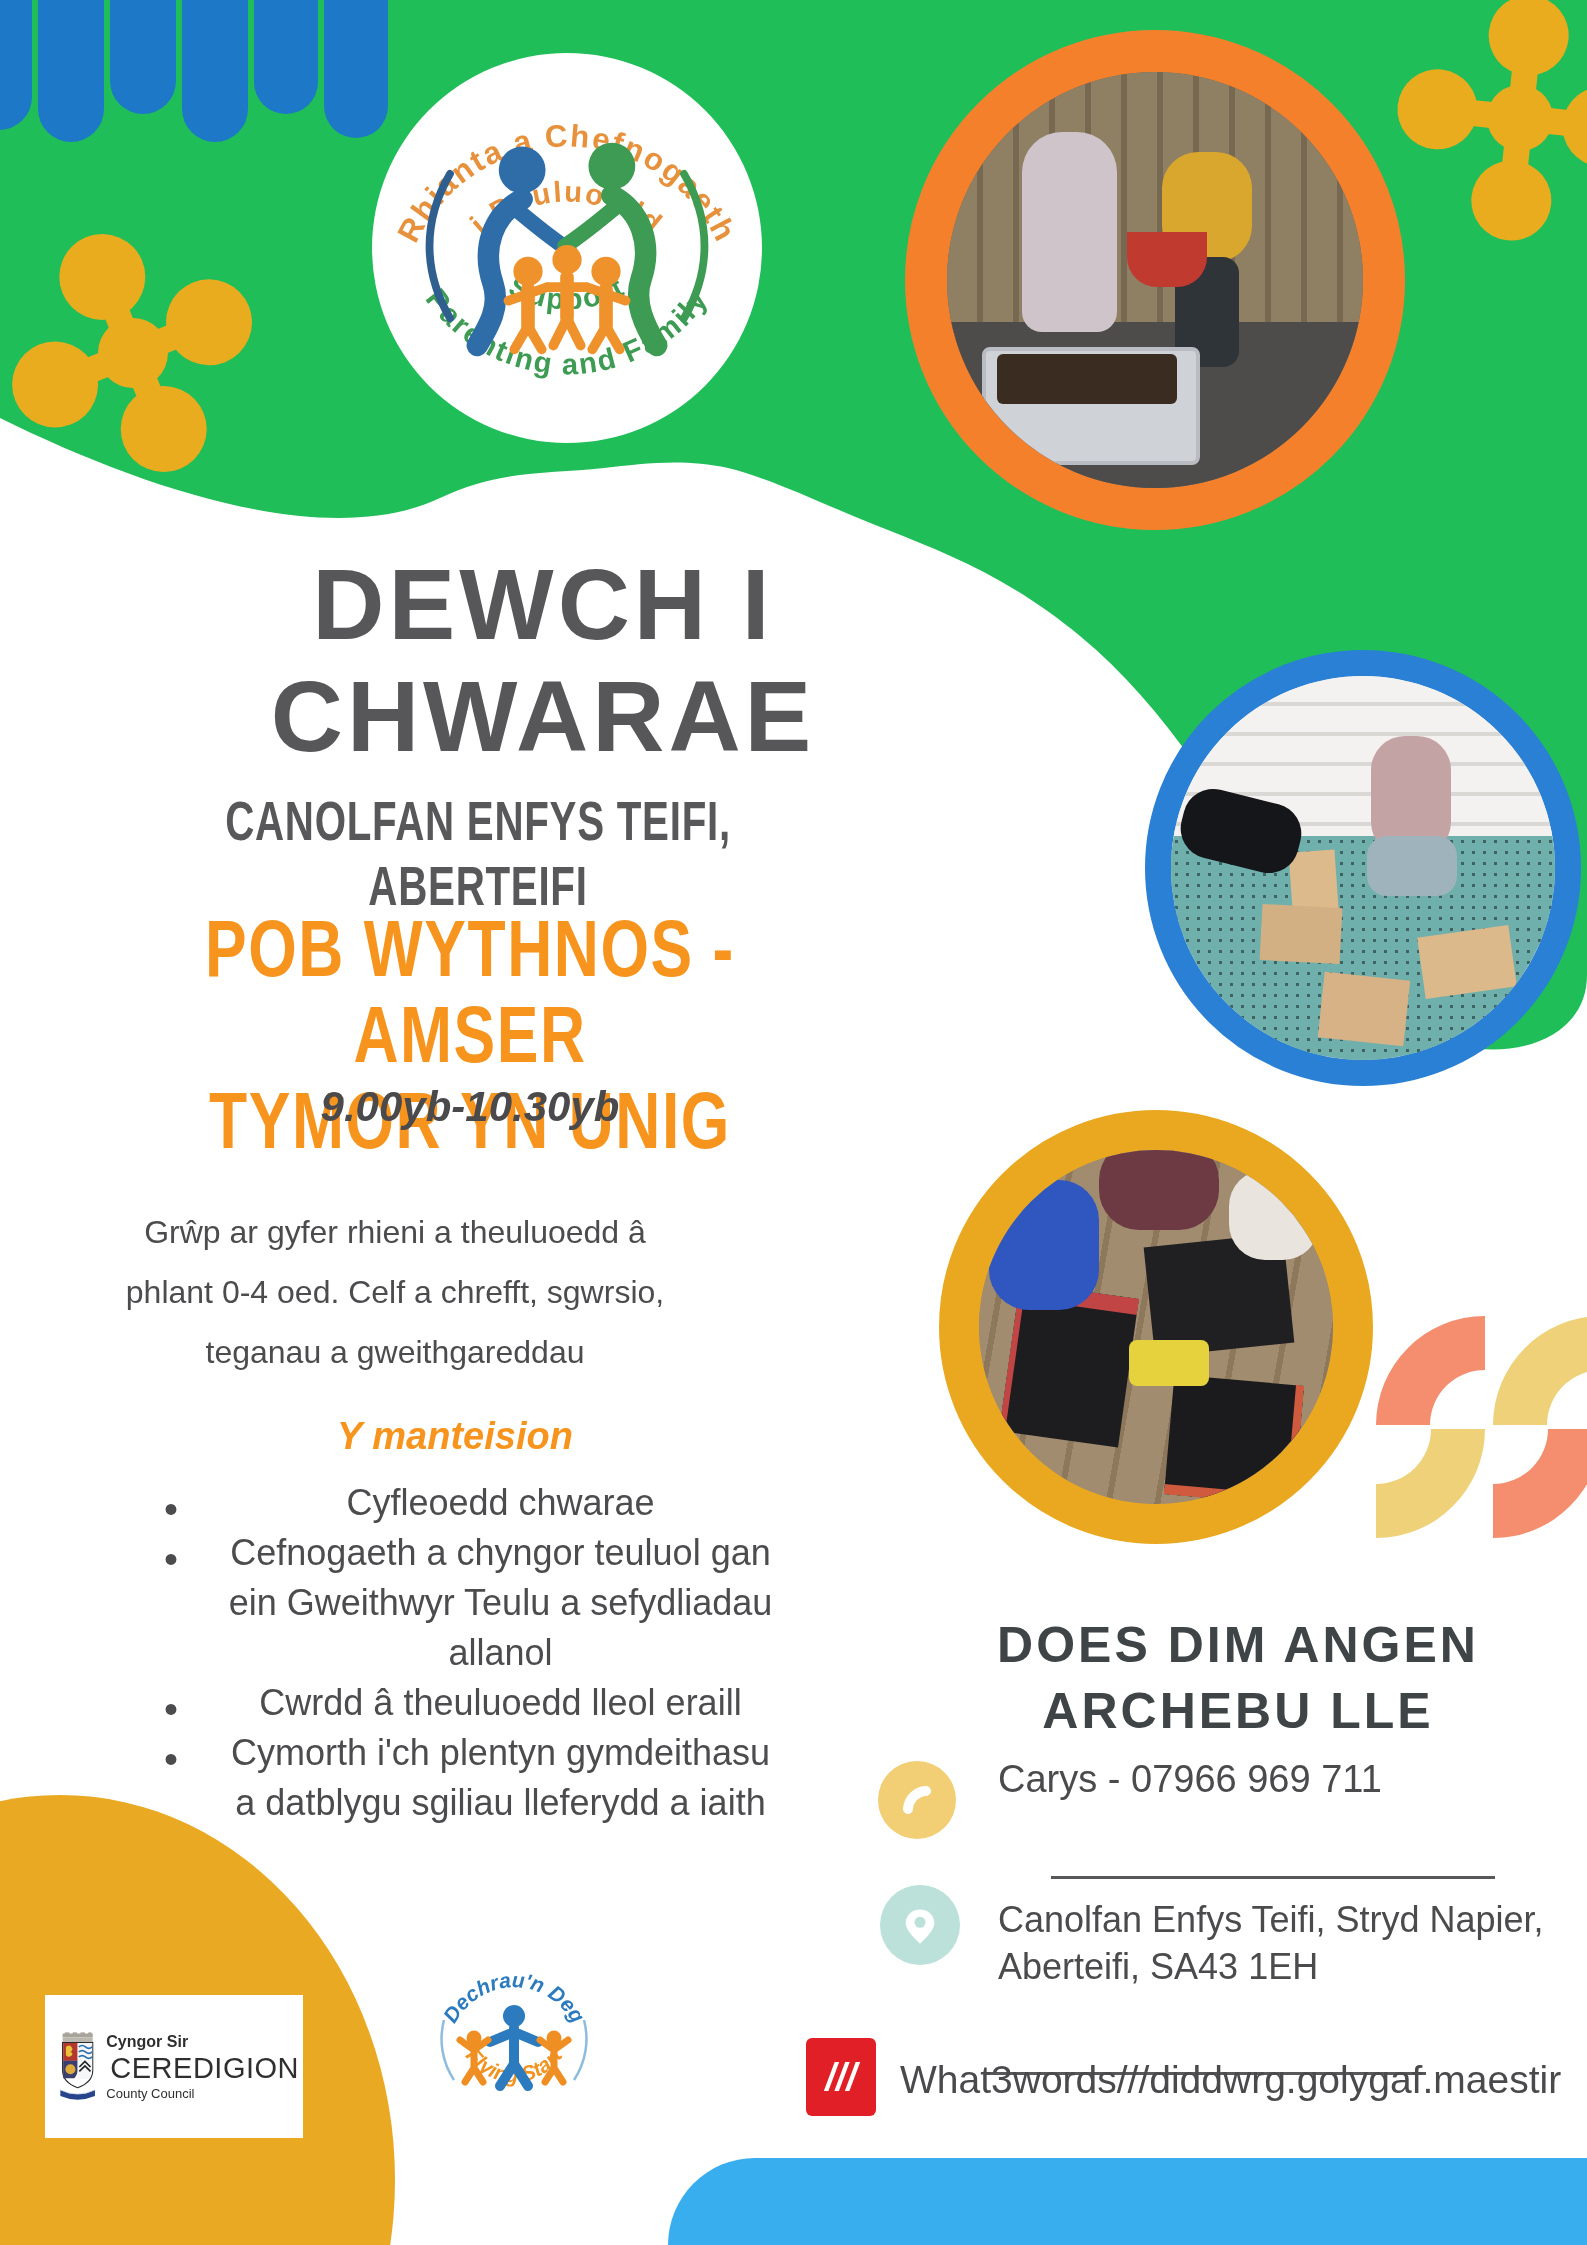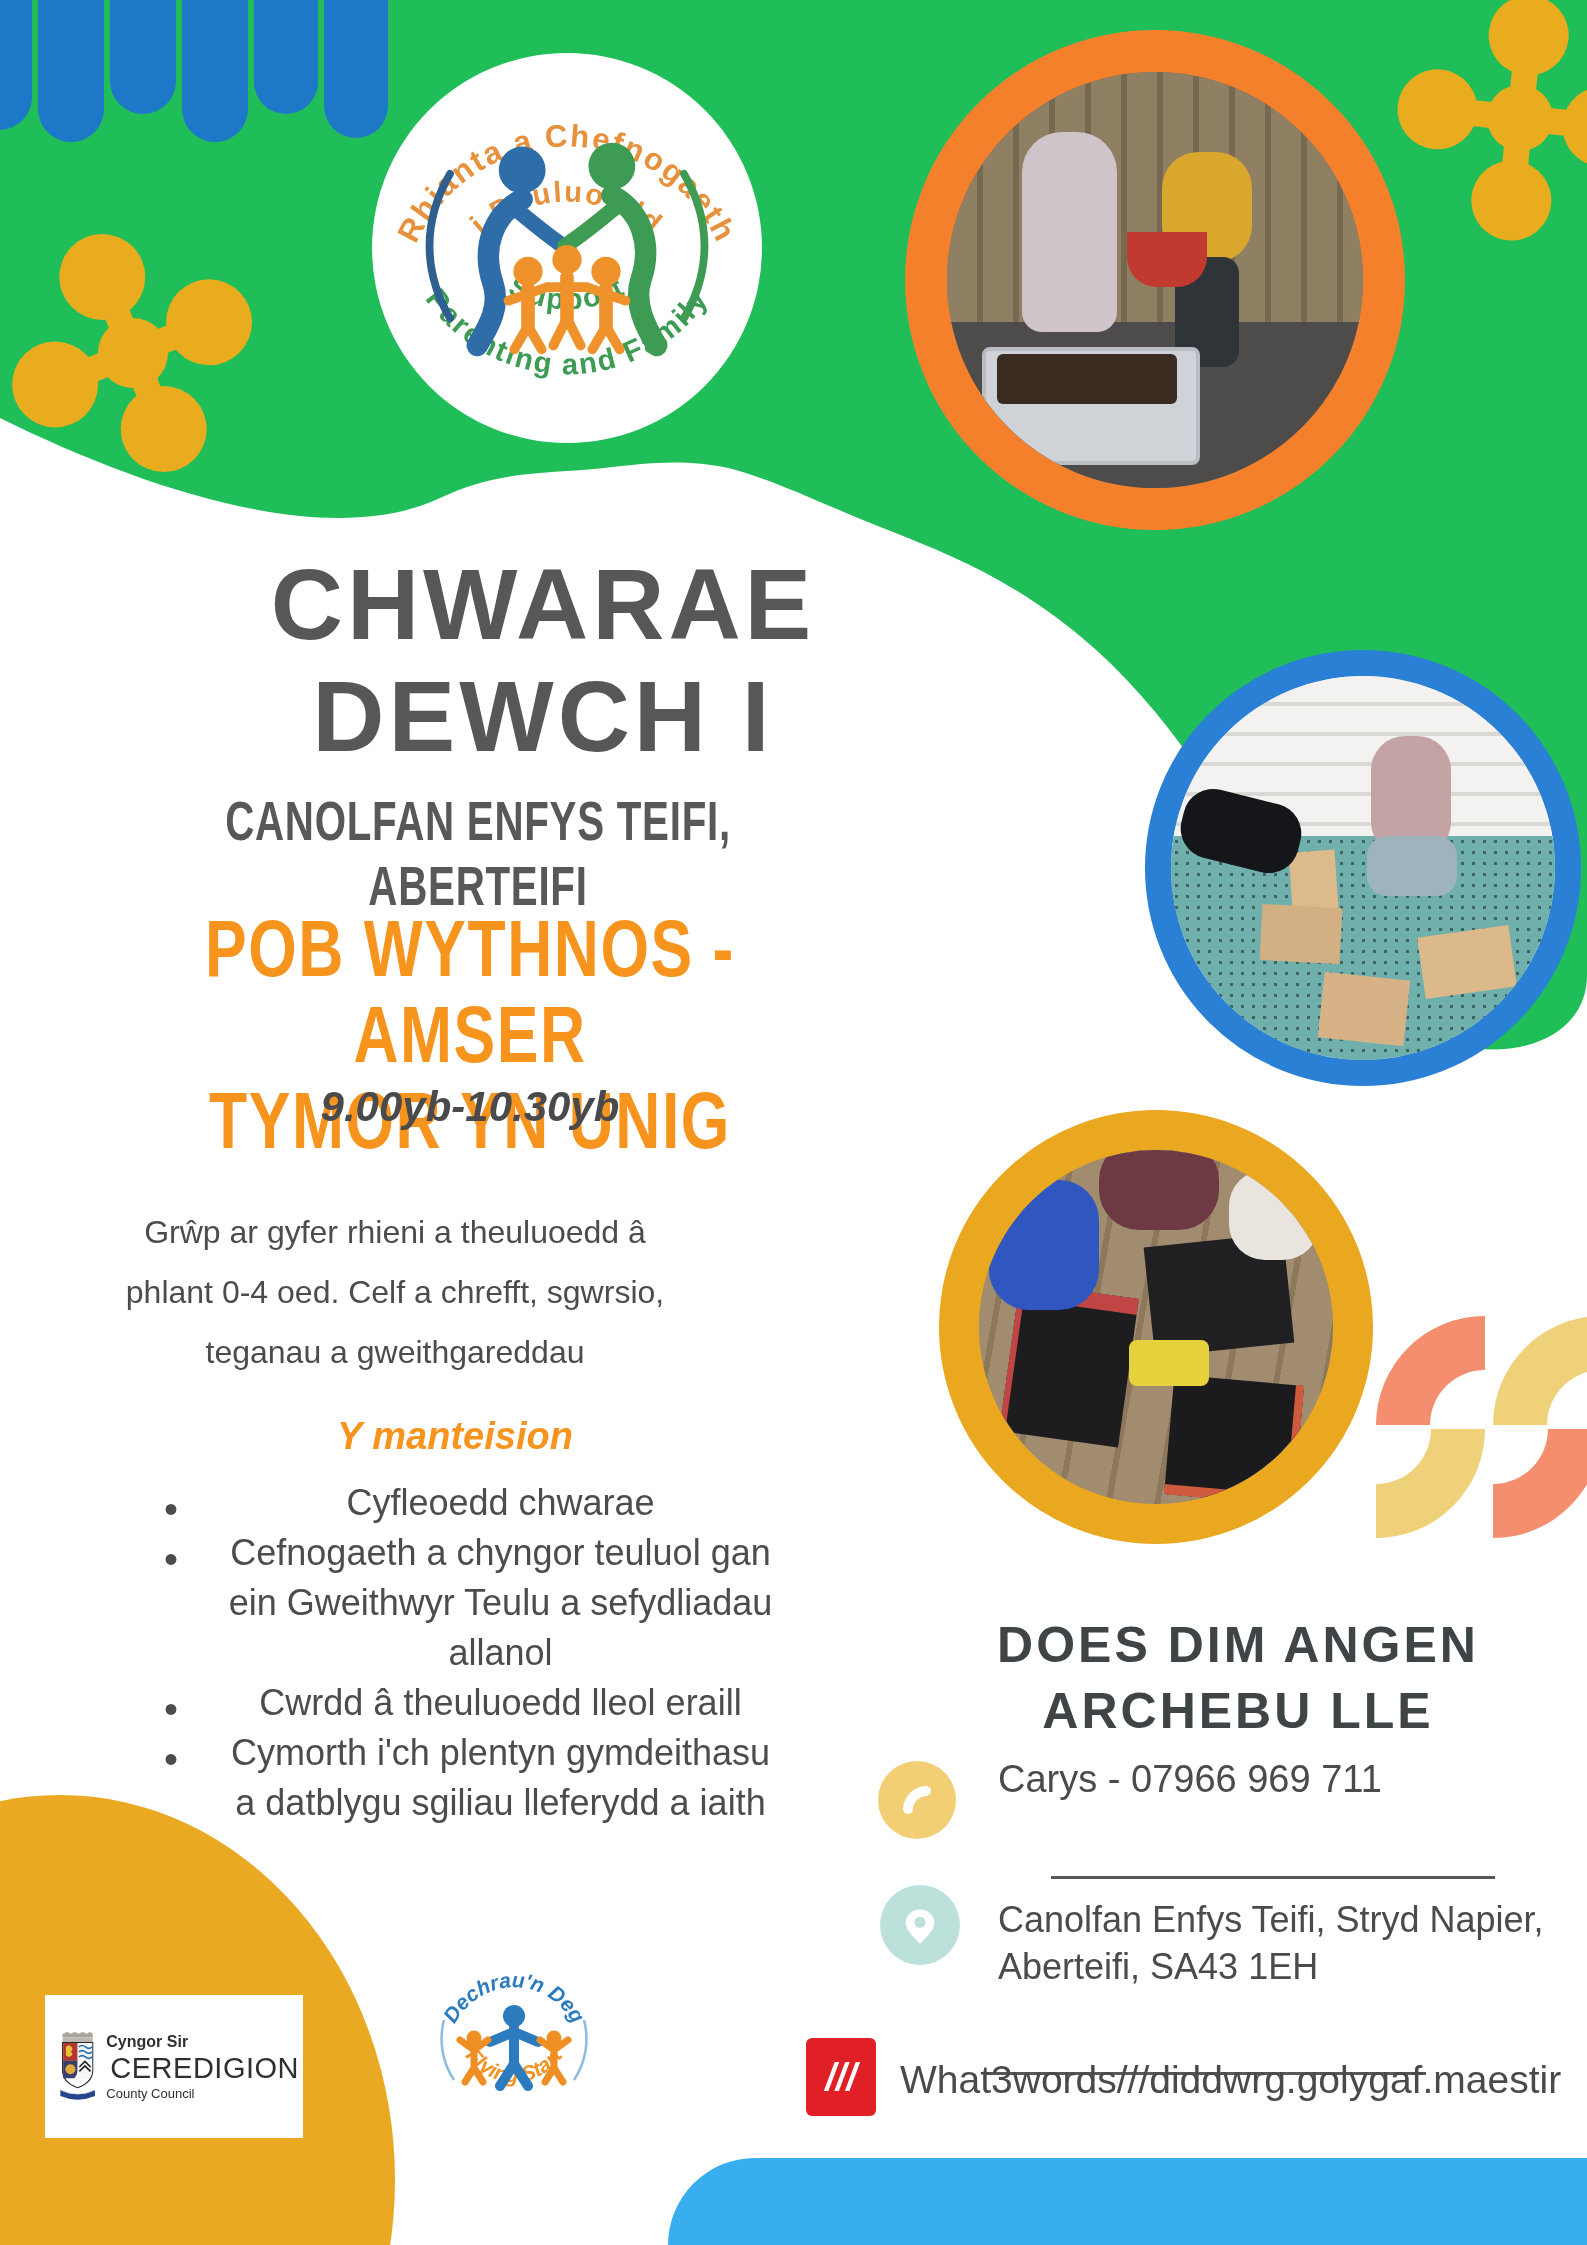--- a/index.html
+++ b/index.html
@@ -189,22 +189,22 @@
       <path fill="#F58E6E" d="M109,0 A109,109 0 0 0 0,109 L54,109 A55,55 0 0 1 109,54 Z"></path>
       <path fill="#EFD17A" d="M0,222 A109,109 0 0 0 109,113 L55,113 A55,55 0 0 1 0,168 Z"></path>
     </g>
     <g transform="translate(117,0)">
       <path fill="#EFD17A" d="M109,0 A109,109 0 0 0 0,109 L54,109 A55,55 0 0 1 109,54 Z"></path>
       <path fill="#F58E6E" d="M0,222 A109,109 0 0 0 109,113 L55,113 A55,55 0 0 1 0,168 Z"></path>
     </g>
   </svg>
 
   <div class="abs title">
+    <div>DEWCH I</div>
     <div>CHWARAE</div>
-    <div>DEWCH I</div>
   </div>
 
   <div class="abs venue">CANOLFAN ENFYS TEIFI, ABERTEIFI</div>
 
   <div class="abs orange-head">
     <div>POB WYTHNOS - AMSER</div>
     <div>TYMOR YN UNIG</div>
   </div>
 
   <div class="abs daytime">

